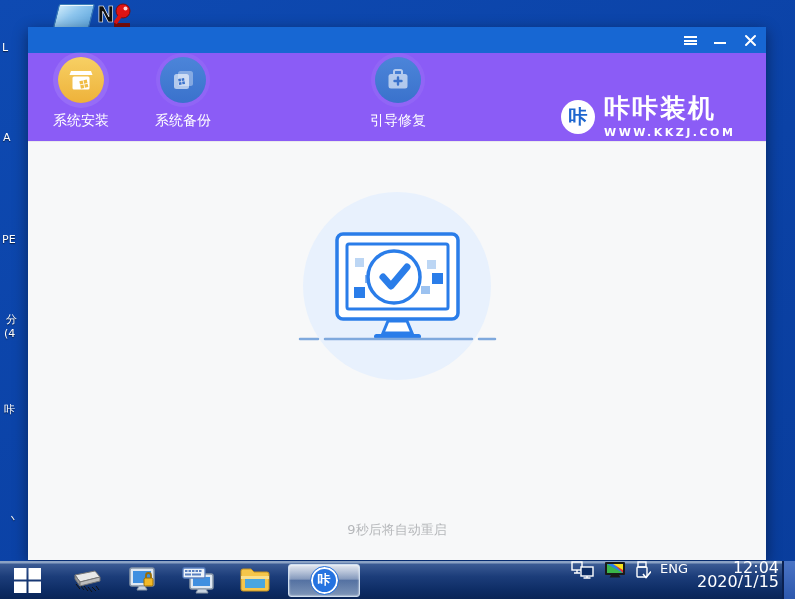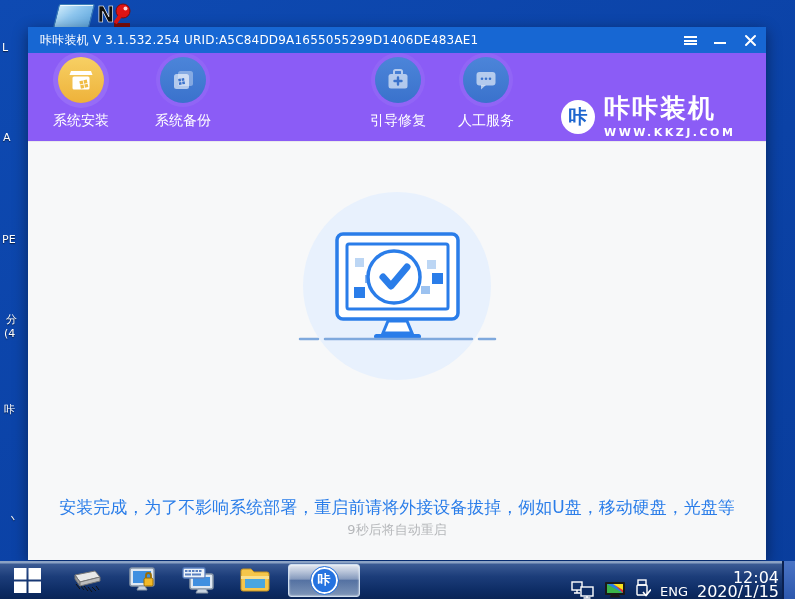--- a/index.html
+++ b/index.html
@@ -74,21 +74,21 @@
   .start { width:46px; margin-left:4px; }
   .tb-icon { width:38px; margin-left:18px; }
   .tb-active { width:72px; height:33px; margin-left:14px; border-radius:3px;
                background:linear-gradient(180deg,rgba(255,255,255,.85) 0%,rgba(225,235,248,.55) 45%,rgba(160,185,220,.45) 50%,rgba(190,210,235,.65) 100%);
                border:1px solid #cfdef0; box-shadow:inset 0 0 2px #fff; }
   .kaka-circle { width:27px; height:27px; border-radius:50%; background:#2573e0;
                  border:2px solid #fff; outline:1px solid #2573e0;
                  color:#fff; font-size:13px; font-weight:bold;
                  display:flex; align-items:center; justify-content:center; }
   .tray { position:absolute; right:16px; top:0; height:38px; display:flex;
-          align-items:flex-end; gap:9px; color:#fff; }
+          align-items:flex-start; gap:9px; color:#fff; }
   .tray-lang { font-size:13px; cursor:pointer; }
   .clock { text-align:right; font-size:16px; line-height:14px; cursor:pointer; }
   .show-desktop { position:absolute; right:0; top:0; width:13px; height:38px;
                   background:linear-gradient(180deg,#4a74c6,#2d58ad);
                   border-left:2px solid #0a2050; cursor:pointer; }
 </style>
 </head>
 <body>
 
 <div class="screen">
@@ -107,21 +107,20 @@
   <div class="frag" style="left:3px;top:132px">A</div>
   <div class="frag" style="left:2px;top:234px">PE</div>
   <div class="frag" style="left:6px;top:314px">分</div>
   <div class="frag" style="left:4px;top:328px">(4</div>
   <div class="frag" style="left:4px;top:404px">咔</div>
   <div class="frag" style="left:8px;top:514px">丶</div>
 
   <div class="win">
 
     <div class="titlebar">
-      <span class="title-text">咔咔装机 V 3.1.532.254 URID:A5C84DD9A1655055299D1406DE483AE1</span>
       <div class="winbtns">
         <div class="wbtn">
             <span class="ico-menu"></span>
           </div>
         <div class="wbtn">
             <span class="ico-min"></span>
           </div>
         <div class="wbtn">
           <svg width="13" height="13" viewBox="0 0 13 13">
             <path d="M2 2 L11 11 M11 2 L2 11" stroke="#fff" stroke-width="2" stroke-linecap="round"></path>
@@ -169,32 +168,20 @@
         <div class="nav-circle">
           <svg width="26" height="26" viewBox="0 0 26 26">
             <path d="M9 7 v-2.5 a1.5 1.5 0 0 1 1.5 -1.5 h5 a1.5 1.5 0 0 1 1.5 1.5 V7" stroke="rgba(255,255,255,.6)" stroke-width="2" fill="none"></path>
             <rect x="3.5" y="7" width="19" height="14.5" rx="2.5" fill="rgba(255,255,255,.6)"></rect>
             <path d="M13 10.5 v7 M9.5 14 h7" stroke="#3a72cc" stroke-width="2.4" stroke-linecap="round"></path>
           </svg>
         </div>
         <div class="nav-label">引导修复</div>
       </div>
 
-      <div class="nav-item" style="left:416px">
-        <div class="nav-circle">
-          <svg width="26" height="26" viewBox="0 0 26 26">
-            <rect x="3.5" y="5" width="19" height="13.5" rx="3" fill="rgba(255,255,255,.6)"></rect>
-            <path d="M8 18 l0 4.5 l5 -4.5 z" fill="rgba(255,255,255,.6)"></path>
-            <circle cx="9" cy="11.8" r="1.3" fill="#3a72cc"></circle>
-            <circle cx="13" cy="11.8" r="1.3" fill="#3a72cc"></circle>
-            <circle cx="17" cy="11.8" r="1.3" fill="#3a72cc"></circle>
-          </svg>
-        </div>
-        <div class="nav-label">人工服务</div>
-      </div>
 
       <div class="logo">
         <div class="logo-circle">咔</div>
         <div class="logo-texts">
           <div class="logo-name">咔咔装机</div>
           <div class="logo-url">WWW.KKZJ.COM</div>
         </div>
       </div>
     </div>
 
@@ -211,21 +198,20 @@
         <rect x="165" y="87" width="11" height="11" fill="#2a7de9"></rect>
         <rect x="154" y="100" width="9" height="8" fill="#9cc2f0"></rect>
         <circle cx="127" cy="91" r="26" fill="#fff" stroke="#2a7de9" stroke-width="3.5"></circle>
         <path d="M116 91 L124 100 L140 81" stroke="#2a7de9" stroke-width="7" fill="none" stroke-linecap="round" stroke-linejoin="round"></path>
         <path d="M121 135 h19 l5 12 h-29 z" fill="#fff" stroke="#2a7de9" stroke-width="3"></path>
         <rect x="107" y="148" width="47" height="5" rx="2.5" fill="#2a7de9"></rect>
         <path d="M58 153 h147" stroke="#7fa9dd" stroke-width="2.5" stroke-linecap="round"></path>
         <path d="M33 153 h18 M212 153 h16" stroke="#7fa9dd" stroke-width="2.5" stroke-linecap="round"></path>
       </svg>
 
-      <div class="msg">安装完成，为了不影响系统部署，重启前请将外接设备拔掉，例如U盘，移动硬盘，光盘等</div>
       <div class="countdown">9秒后将自动重启</div>
       <button class="btn btn-home">返回首页</button>
       <button class="btn btn-reboot">立即重启</button>
     </div>
   </div>
 
   <div class="taskbar">
 
     <div class="tb-item start">
       <svg width="27" height="25" viewBox="0 0 27 25">

